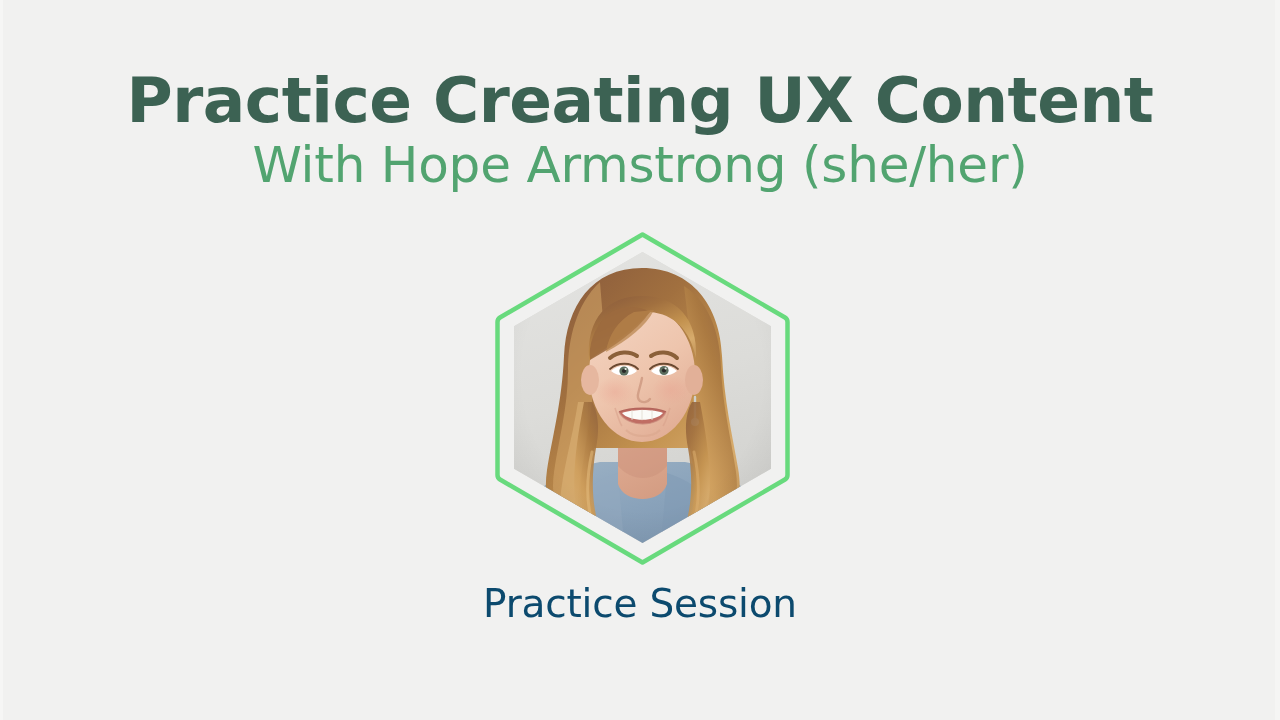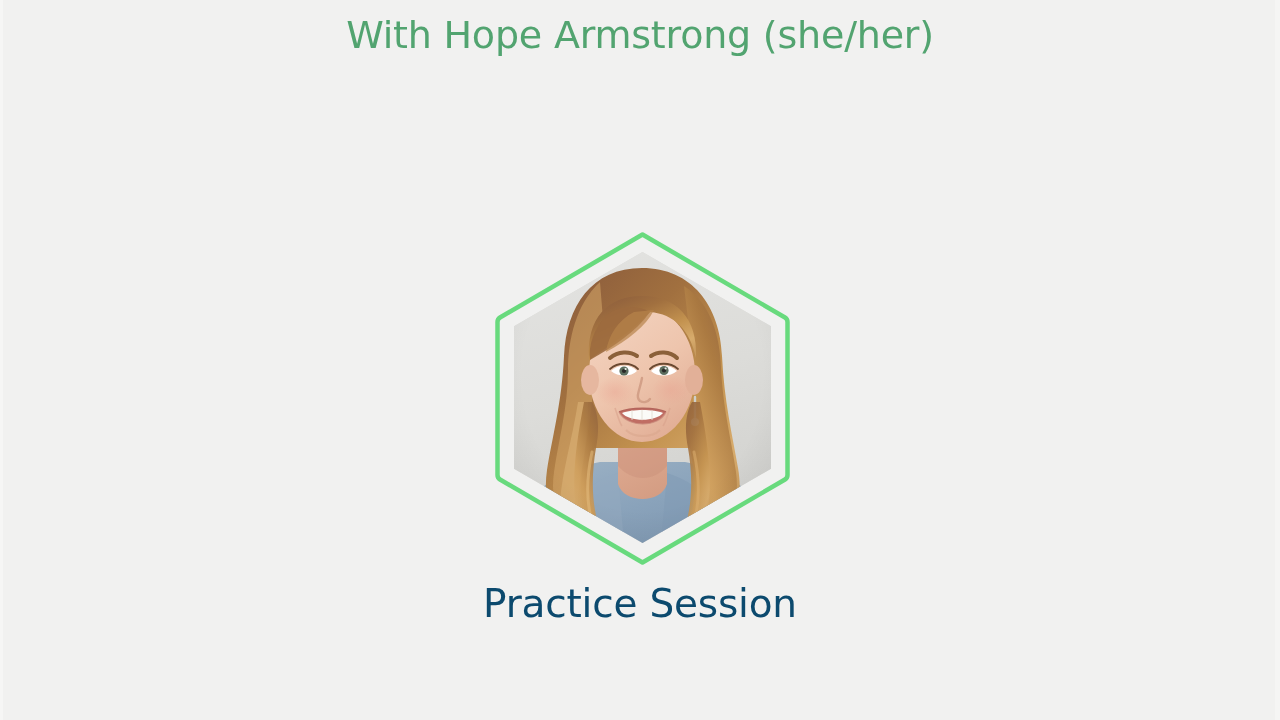--- a/index.html
+++ b/index.html
@@ -34,23 +34,22 @@
     font-size:63px;
     font-weight:bold;
     letter-spacing:-0.5px;
     color:#3c6253;
     line-height:1.12;
     white-space:nowrap;
   }
 
   
   .subtitle {
-    margin-top:14px;
-    font-family:"DejaVu Sans", sans-serif;
-    font-size:38px;
+    font-family:"DejaVu Sans", sans-serif;
+    font-size:50px;
     font-weight:normal;
     letter-spacing:-0.2px;
     color:#52a470;
     line-height:1.15;
     white-space:nowrap;
   }
 
   
   .portrait-wrap {
     position:absolute;
@@ -95,20 +94,21 @@
   }
 </style>
 </head>
 <body>
 
 <div class="edge-strip left"></div>
 <div class="edge-strip right"></div>
 
 <div class="slide">
 
+  <h1 class="title">Practice Creating UX Content</h1>
 
   <h2 class="subtitle">With Hope Armstrong (she/her)</h2>
 
   <div class="portrait-wrap">
 
     <svg class="hex-outline" viewBox="0 0 297 335" preserveAspectRatio="none">
       <path d="M148.5 3.5
                L291 86.5
                Q293.5 88 293.5 91
                L293.5 244

